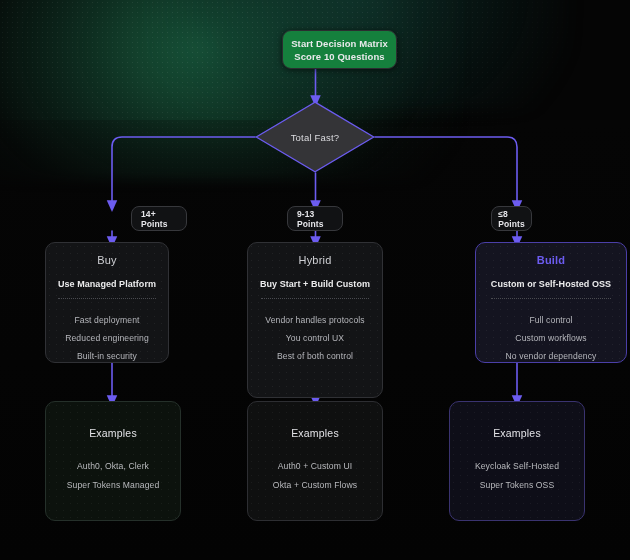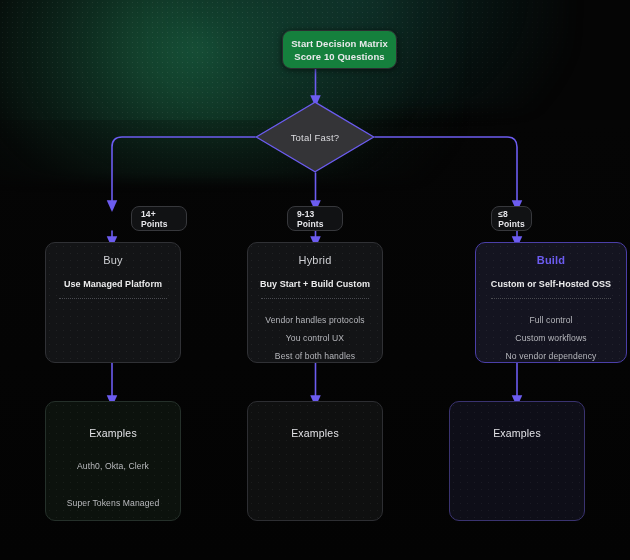--- a/index.html
+++ b/index.html
@@ -86,37 +86,37 @@
     pointer-events:none;
   }
   .card-inner{position:relative;z-index:2;width:100%;display:flex;flex-direction:column;align-items:center;}
   .card-title{font-size:11px;color:#cfd0d4;margin-top:11px;letter-spacing:.2px;}
   .card-title.accent{color:#6c5cf0;font-weight:bold;}
   .card-sub{font-size:9px;font-weight:bold;color:#ececed;margin-top:13px;letter-spacing:.05px;}
   .card-div{width:80%;height:0;border-top:1px dotted #4a4b50;margin-top:9px;}
   .card-list{margin-top:16px;display:flex;flex-direction:column;align-items:center;gap:8px;}
   .card-list div{font-size:8.6px;color:#b6b7bc;letter-spacing:.1px;}
 
-  .card-buy{left:45px;top:242px;width:136px;height:121px;}
-  .card-hybrid{left:247px;top:242px;width:136px;height:121px;}
+  .card-buy{left:45px;top:242px;width:124px;height:121px;}
+  .card-hybrid{left:247px;top:242px;width:136px;height:156px;}
   .card-build{left:475px;top:242px;width:152px;height:121px;border-color:#4b3fa8;background:#141420;}
 
   
   .ex{
     border-radius:10px;border:1px solid #2d2e32;background:#0f1010;
     display:flex;flex-direction:column;align-items:center;overflow:hidden;
   }
   .ex .dots{
     position:absolute;inset:0;
     background-image:radial-gradient(rgba(255,255,255,.05) .75px, rgba(0,0,0,0) .85px);
     background-size:7px 7px;pointer-events:none;
   }
   .ex-inner{position:relative;z-index:2;width:100%;display:flex;flex-direction:column;align-items:center;}
   .ex-title{font-size:10.5px;color:#e2e2e6;margin-top:25px;letter-spacing:.2px;}
-  .ex-list{margin-top:22px;display:flex;flex-direction:column;align-items:center;gap:27px;}
+  .ex-list{margin-top:22px;display:flex;flex-direction:column;align-items:center;gap:9px;}
   .ex-list div{font-size:8.6px;color:#b9babe;letter-spacing:.1px;}
 
   .ex-buy{left:45px;top:401px;width:136px;height:120px;background:#0c120d;border-color:#25302a;}
   .ex-hybrid{left:247px;top:401px;width:136px;height:120px;}
   .ex-build{left:449px;top:401px;width:136px;height:120px;border-color:#3a3370;background:#0e0e18;}
 </style>
 </head>
 <body>
 
 <div id="stage">
@@ -167,33 +167,38 @@
   <div class="node chip chip-left">14+ Points</div>
   <div class="node chip chip-mid">9-13 Points</div>
   <div class="node chip chip-right">≤8 Points</div>
 
   <div class="node card card-buy">
     <div class="dots"></div>
     <div class="card-inner">
       <div class="card-title">Buy</div>
       <div class="card-sub">Use Managed Platform</div>
       <div class="card-div"></div>
+      <div class="card-list">
+        <div>Fast deployment</div>
+        <div>Reduced engineering</div>
+        <div>Built-in security</div>
+      </div>
     </div>
   </div>
 
   <div class="node card card-hybrid">
     <div class="dots"></div>
     <div class="card-inner">
       <div class="card-title">Hybrid</div>
       <div class="card-sub">Buy Start + Build Custom</div>
       <div class="card-div"></div>
       <div class="card-list">
         <div>Vendor handles protocols</div>
         <div>You control UX</div>
-        <div>Best of both handles</div>
+        <div>Best of both control</div>
       </div>
     </div>
   </div>
 
   <div class="node card card-build">
     <div class="dots"></div>
     <div class="card-inner">
       <div class="card-title accent">Build</div>
       <div class="card-sub">Custom or Self-Hosted OSS</div>
       <div class="card-div"></div>
@@ -213,23 +218,31 @@
         <div>Auth0, Okta, Clerk</div>
         <div>Super Tokens Managed</div>
       </div>
     </div>
   </div>
 
   <div class="node ex ex-hybrid">
     <div class="dots"></div>
     <div class="ex-inner">
       <div class="ex-title">Examples</div>
+      <div class="ex-list">
+        <div>Auth0 + Custom UI</div>
+        <div>Okta + Custom Flows</div>
+      </div>
     </div>
   </div>
 
   <div class="node ex ex-build">
     <div class="dots"></div>
     <div class="ex-inner">
       <div class="ex-title">Examples</div>
+      <div class="ex-list">
+        <div>Keycloak Self-Hosted</div>
+        <div>Super Tokens OSS</div>
+      </div>
     </div>
   </div>
 
 </div>
 
 </body></html>

